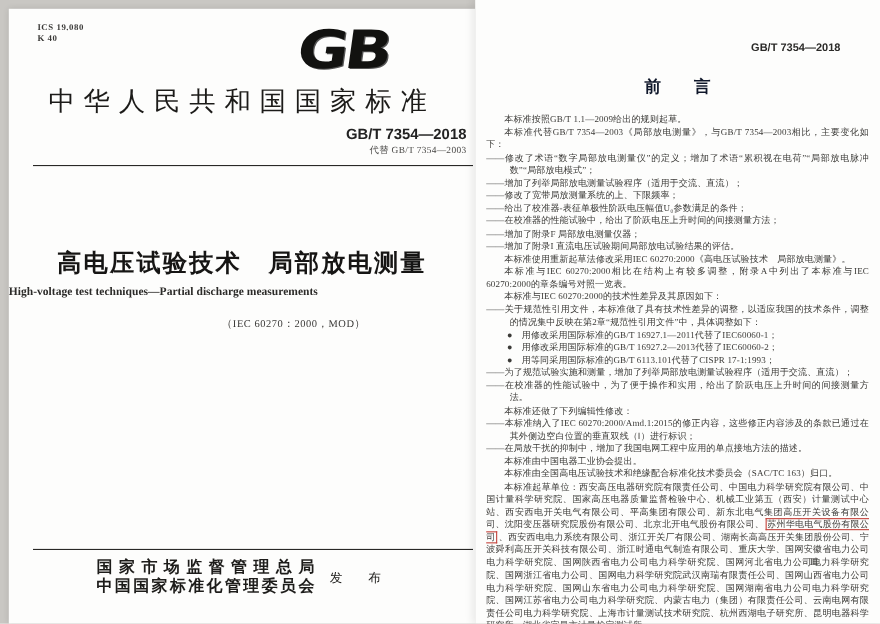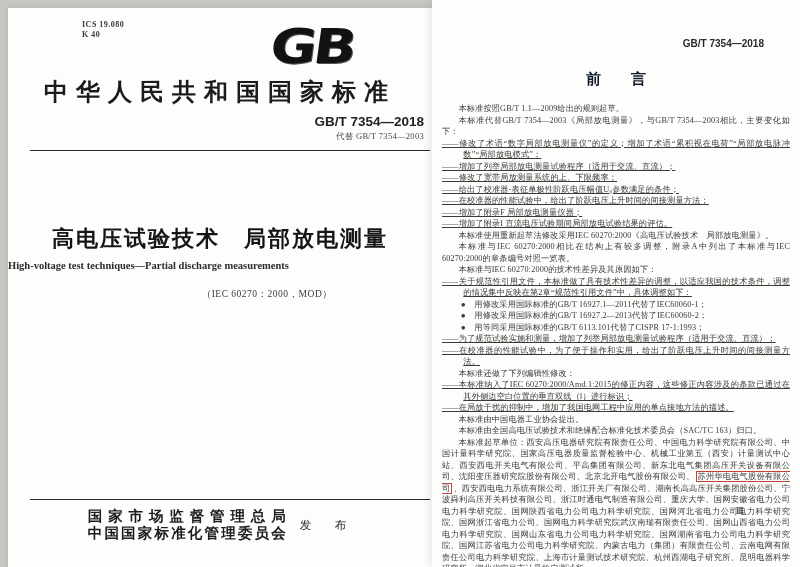--- a/index.html
+++ b/index.html
@@ -9,31 +9,31 @@
     font-family:"Liberation Serif","DejaVu Serif",serif;
     color:#2e2d2b;
     position:relative;
   }
   .scan{position:absolute;inset:0;}
   .page{position:absolute;background:#fdfdfc;}
   .page-left{left:8px;top:8px;width:424px;height:559px;box-shadow:0 0 6px rgba(0,0,0,.12);}
   .page-right{left:432px;top:0;width:368px;height:567px;box-shadow:-3px 0 7px rgba(0,0,0,.08);}
 
   
-  .ics{position:absolute;left:26px;top:12px;font-size:8px;font-weight:700;line-height:10px;letter-spacing:.5px;color:#3a3937;margin-left:48px;}
+  .ics{position:absolute;left:26px;top:12px;font-size:8px;font-weight:700;line-height:10px;letter-spacing:.5px;color:#3a3937;}
   .gb-logo{
     position:absolute;left:244px;top:14px;width:120px;text-align:center;
     font-family:"DejaVu Sans","Liberation Sans",sans-serif;
     font-weight:900;font-size:48px;line-height:48px;color:#121210;
     transform:skewX(-8deg) scaleX(1.18);letter-spacing:-3px;
     text-shadow:1px 1px 0 #555;
   }
   .nat-title{
     position:absolute;left:0;top:68px;width:100%;text-align:center;
-    font-size:24px;font-weight:700;letter-spacing:8px;color:#1c1b19;white-space:nowrap;
+    font-size:24px;font-weight:400;letter-spacing:8px;color:#1c1b19;white-space:nowrap;
   }
   .std-num-block{position:absolute;right:8px;top:106px;text-align:right;}
   .std-num{font-family:"Liberation Sans","DejaVu Sans",sans-serif;font-size:13.5px;font-weight:700;color:#222;}
   .std-replaces{font-size:8.5px;color:#4a4947;margin-top:2px;letter-spacing:.3px;}
   .rule-top{position:absolute;left:22px;right:2px;top:142px;border-top:1.6px solid #292826;}
   .title-cn{
     position:absolute;left:0;top:216px;width:100%;text-align:center;
     font-family:"Liberation Sans","DejaVu Sans",sans-serif;
     font-size:22px;font-weight:700;letter-spacing:2px;color:#161514;white-space:nowrap;
   }
@@ -59,21 +59,21 @@
     font-family:"Liberation Sans","DejaVu Sans",sans-serif;
     font-size:15px;font-weight:700;color:#0f172a;
   }
   .fw-body{
     position:absolute;left:10px;top:103px;width:348px;
     font-size:8.2px;line-height:11.5px;color:#3b3a37;
     text-align:justify;letter-spacing:.15px;
   }
   .fw{margin:0;}
   .fw.indent{text-indent:2em;}
-  .fw.dash{padding-left:2.6em;text-indent:-2.6em;text-decoration:underline;}
+  .fw.dash{padding-left:2.6em;text-indent:-2.6em;}
   .fw.bullet{padding-left:2.3em;text-indent:0;}
   .redbox{
     border:1.3px solid var(--redbox,#c4423b);
     padding:0 1px;margin:0 1px;display:inline;
   }
   .fw-page-num{position:absolute;top:506px;right:56px;font-size:8.5px;color:#4a4947;}
 </style>
 </head>
 <body>
 

